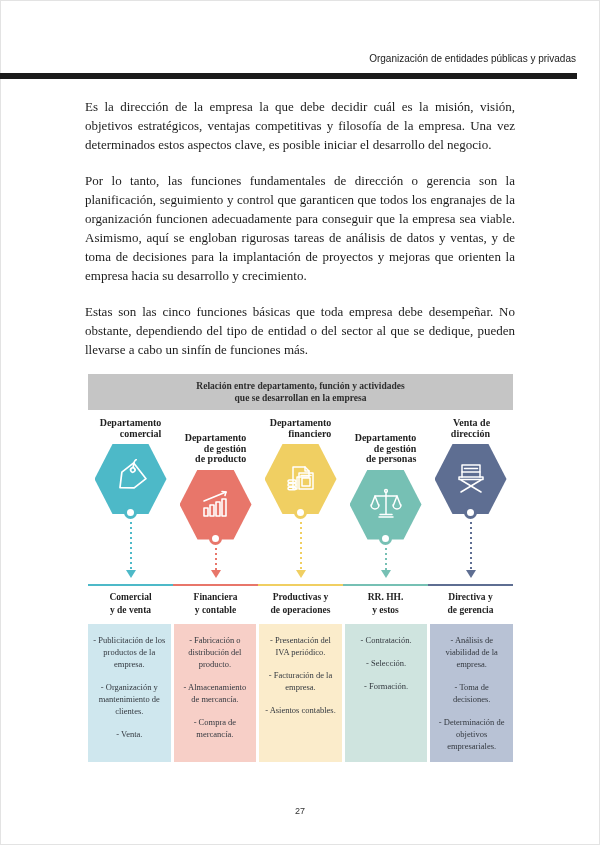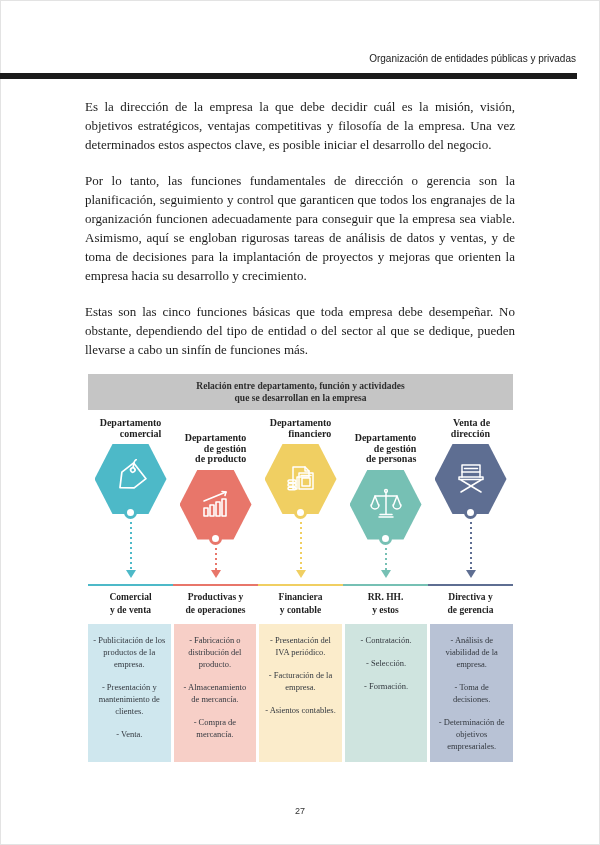--- a/index.html
+++ b/index.html
@@ -174,34 +174,34 @@
       <div class="seg c0"></div>
       <div class="seg c1"></div>
       <div class="seg c2"></div>
       <div class="seg c3"></div>
       <div class="seg c4"></div>
     </div>
 
     <div class="func-row">
       <div class="func">Comercial
 y de venta</div>
+      <div class="func">Financiera
+y contable</div>
       <div class="func">Productivas y
 de operaciones</div>
-      <div class="func">Financiera
-y contable</div>
       <div class="func">RR. HH.
 y estos</div>
       <div class="func">Directiva y
 de gerencia</div>
     </div>
 
     <div class="box-row">
       <div class="abox b0">
         <div class="item">- Publicitación de los productos de la empresa.</div>
-        <div class="item">- Presentación y mantenimiento de clientes.</div>
+        <div class="item">- Organización y mantenimiento de clientes.</div>
         <div class="item">- Venta.</div>
       </div>
       <div class="abox b1">
         <div class="item">- Fabricación o distribución del producto.</div>
         <div class="item">- Almacenamiento de mercancía.</div>
         <div class="item">- Compra de mercancía.</div>
       </div>
       <div class="abox b2">
         <div class="item">- Presentación del IVA periódico.</div>
         <div class="item">- Facturación de la empresa.</div>

